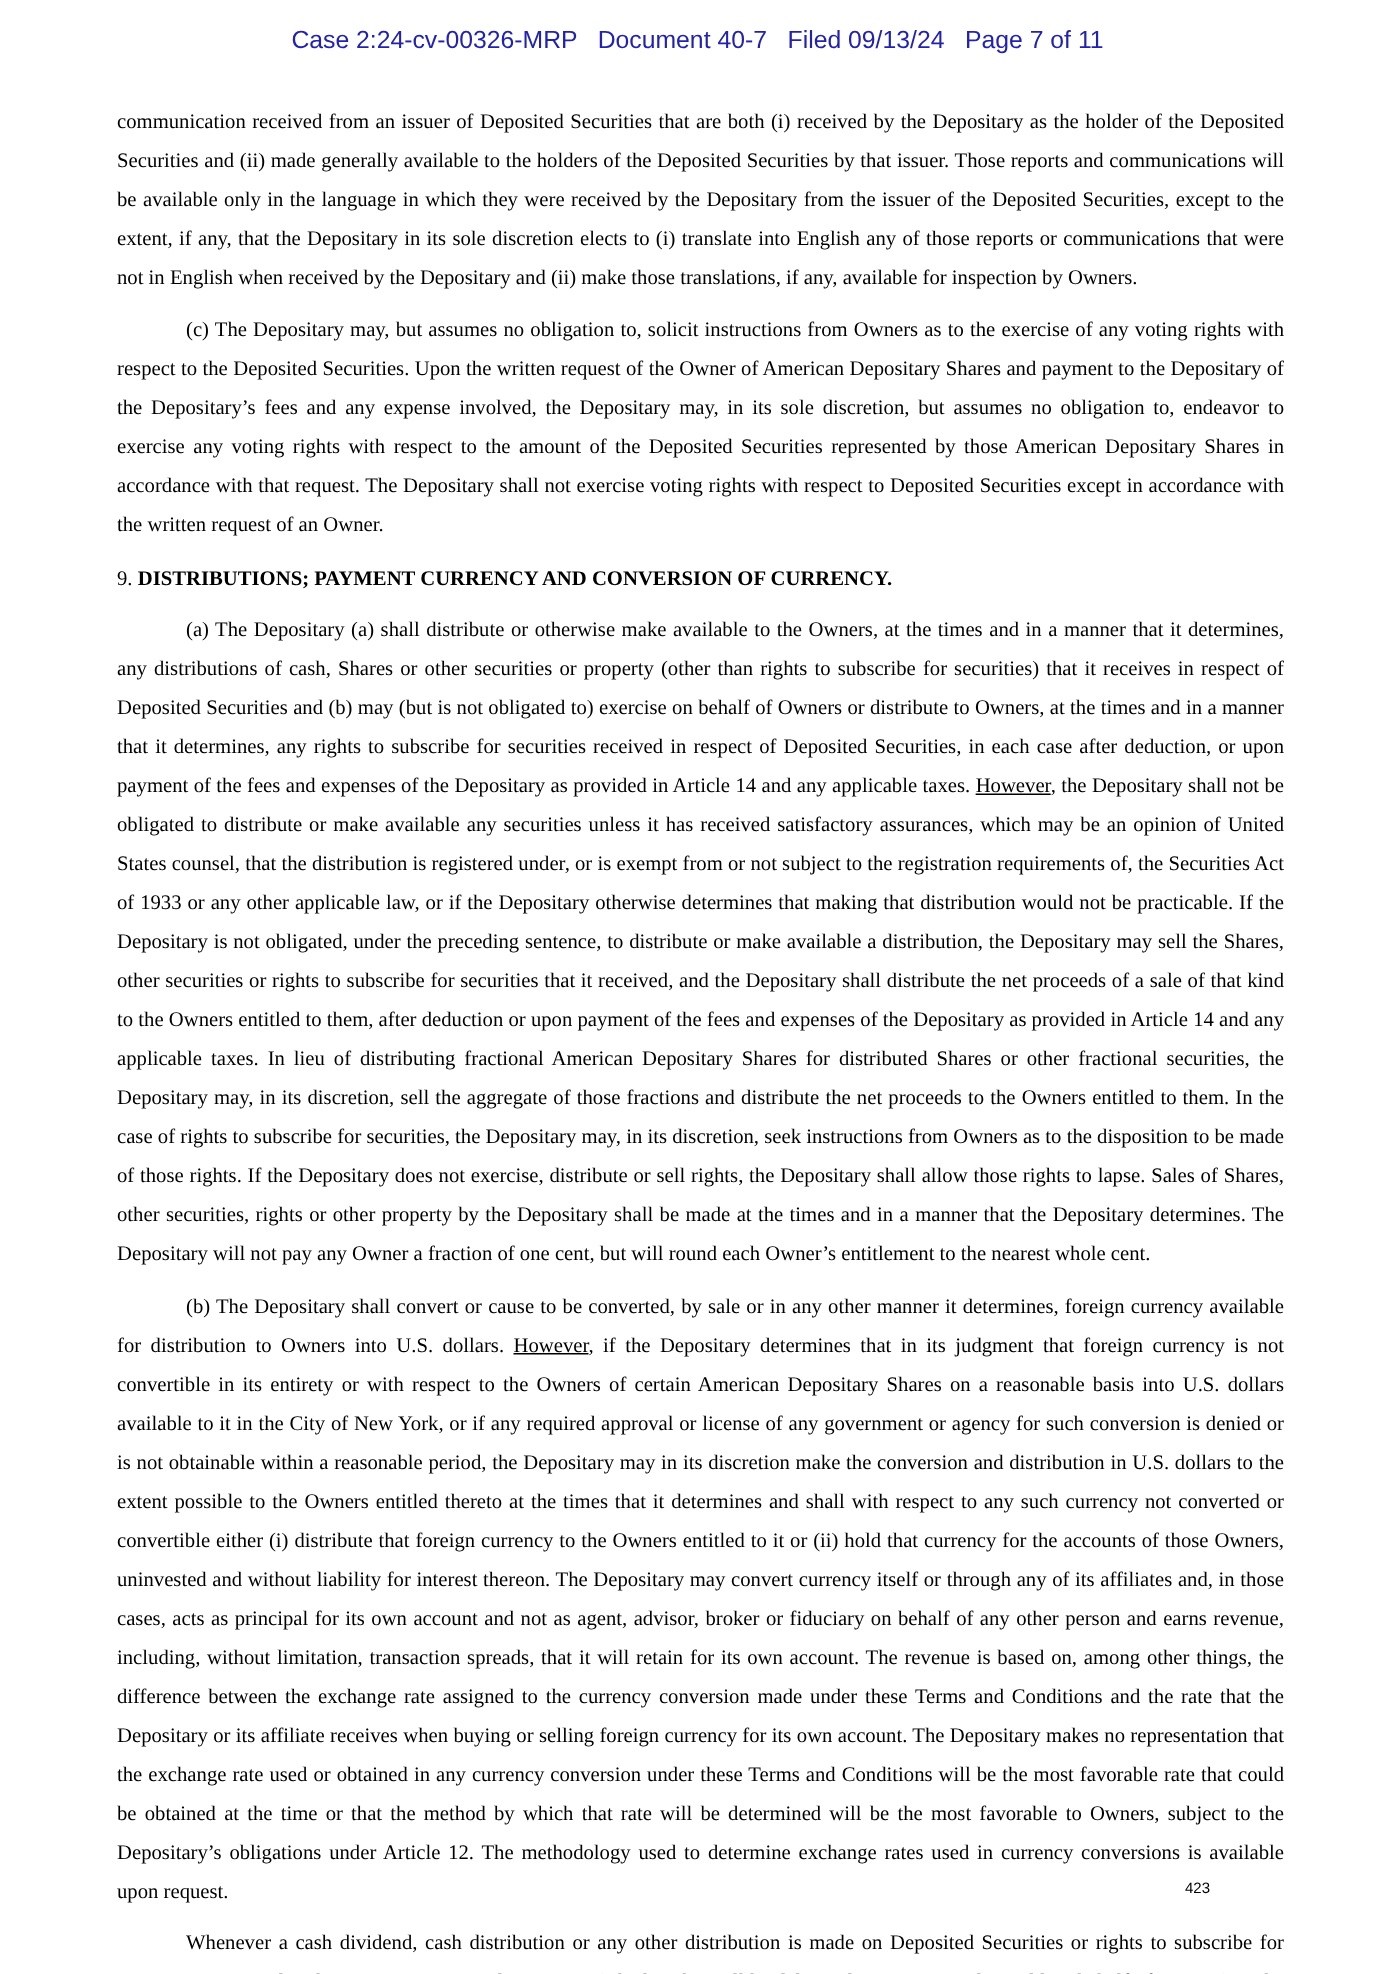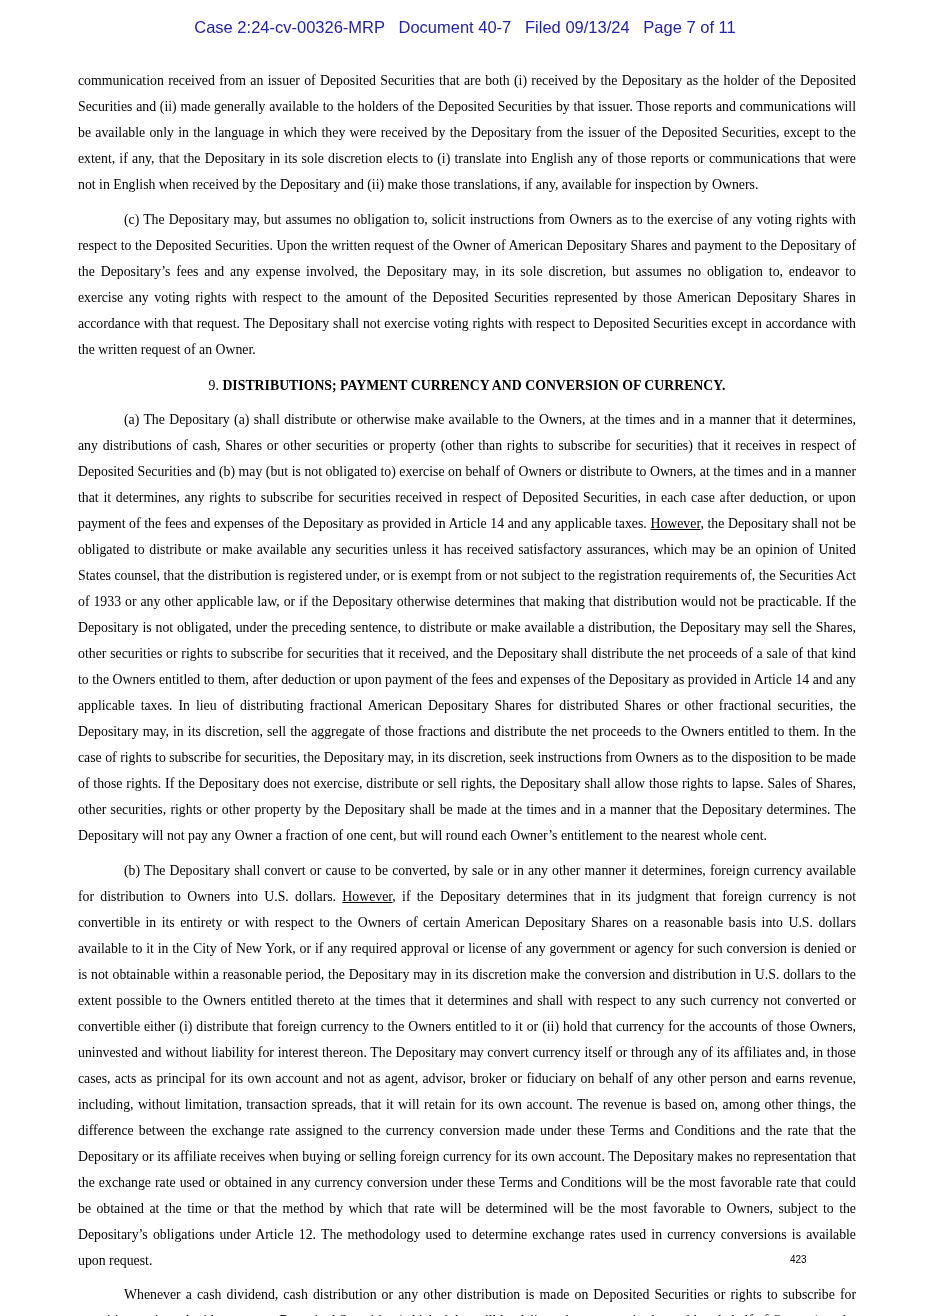--- a/index.html
+++ b/index.html
@@ -34,21 +34,21 @@
     position: absolute;
     left: 78px;
     top: 68px;
     width: 778px;
     font-size: 13.8px;
     line-height: 26px;
     text-align: justify;
   }
   .doc-body p { margin: 0 0 8.5px 0; }
   .doc-body p.indent { text-indent: 46px; }
-  .doc-body p.heading { margin-top: 10px; text-align: center; }
+  .doc-body p.heading { margin-top: 10px; text-align: left; }
   .heading-number { font-weight: normal; letter-spacing: 0; }
   .heading-title { font-weight: bold; }
   .u { text-decoration: underline; }
   .page-number {
     position: absolute;
     left: 790px;
     top: 1254px;
     font-family: "Liberation Sans", sans-serif;
     font-size: 10px;
     color: #000000;

